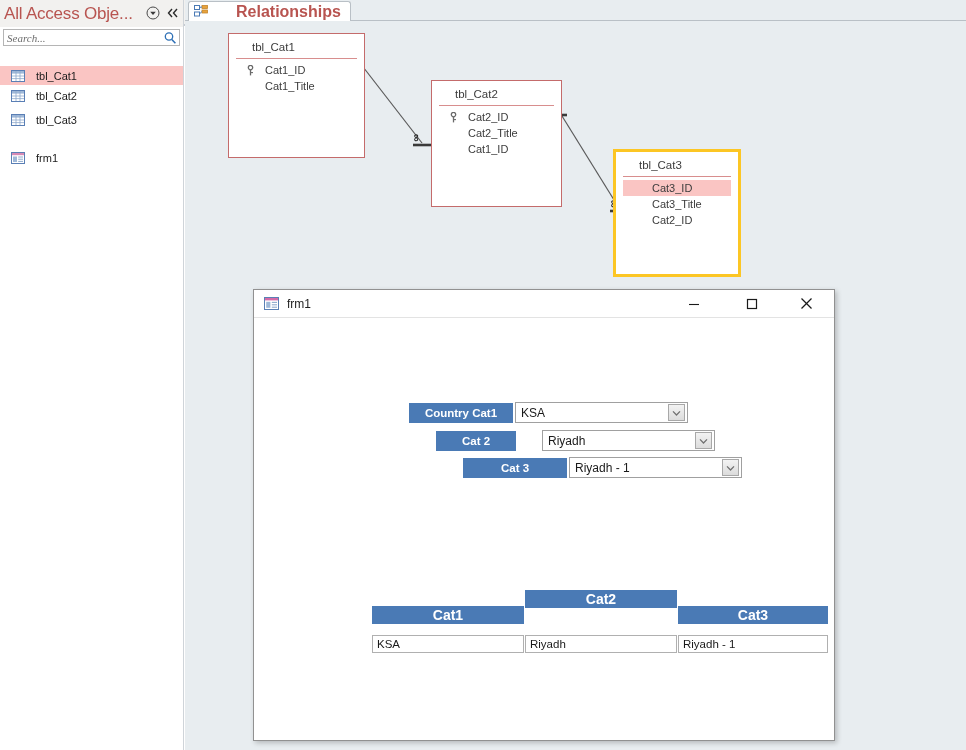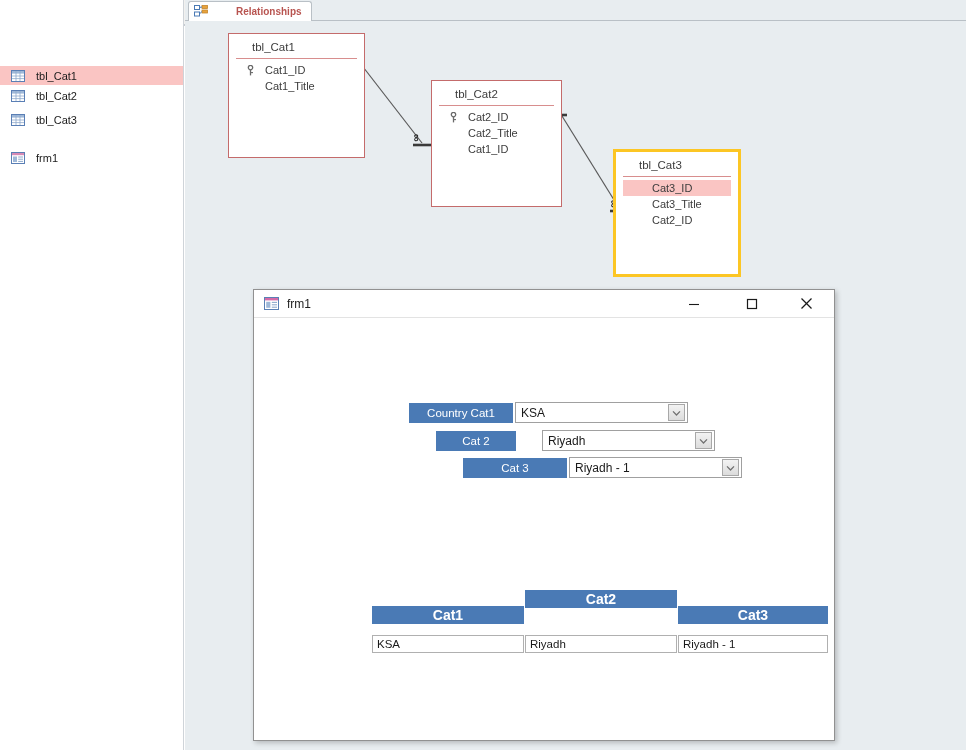--- a/index.html
+++ b/index.html
@@ -161,21 +161,21 @@
     background: #ffffff;
     border: 1px solid #b9c0c6;
     border-bottom: none;
     border-radius: 3px 3px 0 0;
     box-sizing: border-box;
     display: flex;
     align-items: center;
     padding: 0 9px 0 5px;
   }
   #tab-label {
-    font-size: 10px;
+    font-size: 16px;
     font-weight: bold;
     color: #b85450;
     margin-left: 4px;
     padding-left: 24px;
   }
   #tab-tail {
     position: absolute;
     left: 98px; top: 1px;
     width: 12px; height: 20px;
     border-right: 1px solid #c3c9ce;
@@ -271,21 +271,21 @@
     width: 580px; height: 422px;
     background: #ffffff;
   }
 
   
   .combo-label {
     position: absolute;
     height: 20px;
     background: #4a7ab5;
     color: #ffffff;
-    font-weight: normal;
+    font-weight: bold;
     font-size: 11.5px;
     display: flex;
     align-items: center;
     justify-content: center;
     box-sizing: border-box;
   }
   .combo-box {
     position: absolute;
     height: 21px;
     background: #ffffff;
@@ -341,21 +341,47 @@
   }
 </style>
 </head>
 <body>
 
 <div id="top-strip"></div>
 <div id="top-strip-divider"></div>
 
 <div id="nav-pane">
 
-
+  <div id="nav-header">
+    <span id="nav-title">All Access Obje...</span>
+
+    <span class="nav-hdr-btn" id="nav-dropdown-btn">
+      <svg width="14" height="14" viewBox="0 0 14 14">
+        <circle cx="7" cy="7" r="6" fill="none" stroke="#4a4a4a" stroke-width="1"></circle>
+        <path d="M4.2 5.8 L7 9 L9.8 5.8 Z" fill="#3a3a3a"></path>
+      </svg>
+    </span>
+
+    <span class="nav-hdr-btn" id="nav-collapse-btn">
+      <svg width="13" height="12" viewBox="0 0 13 12">
+        <path d="M6 2 L2.5 6 L6 10" fill="none" stroke="#2b2b2b" stroke-width="1.4"></path>
+        <path d="M11 2 L7.5 6 L11 10" fill="none" stroke="#2b2b2b" stroke-width="1.4"></path>
+      </svg>
+    </span>
+  </div>
+
+  <div id="search-row">
+    <input id="search-input" type="text" placeholder="Search..." style="">
+    <span id="search-icon">
+      <svg width="14" height="14" viewBox="0 0 14 14">
+        <circle cx="6" cy="5.5" r="3.7" fill="none" stroke="#2d6fb5" stroke-width="1.3"></circle>
+        <line x1="8.8" y1="8.4" x2="12.4" y2="12.3" stroke="#2d6fb5" stroke-width="1.5"></line>
+      </svg>
+    </span>
+  </div>
 
 
   <div class="nav-item selected" style="top:66px;">
     <span class="nav-item-icon">
       <svg width="14" height="12" viewBox="0 0 14 12">
         <rect x="0.5" y="0.5" width="13" height="11" fill="#ffffff" stroke="#5a7fb5" stroke-width="1"></rect>
         <rect x="1" y="1" width="12" height="2.6" fill="#9fb8d8"></rect>
         <line x1="1" y1="6" x2="13" y2="6" stroke="#8faacd" stroke-width="0.8"></line>
         <line x1="1" y1="8.6" x2="13" y2="8.6" stroke="#8faacd" stroke-width="0.8"></line>
         <line x1="5" y1="1" x2="5" y2="11" stroke="#8faacd" stroke-width="0.8"></line>

